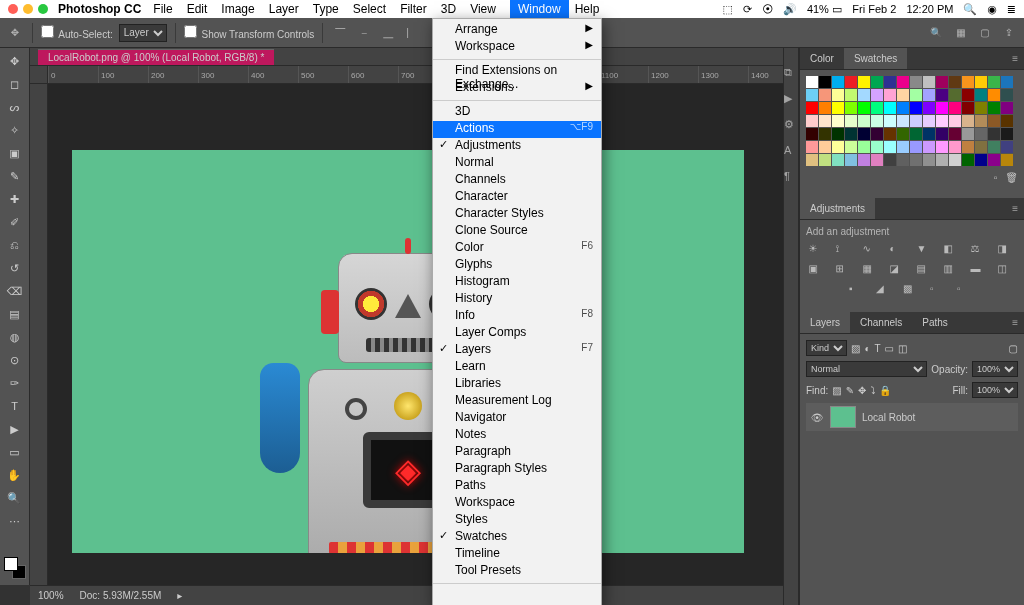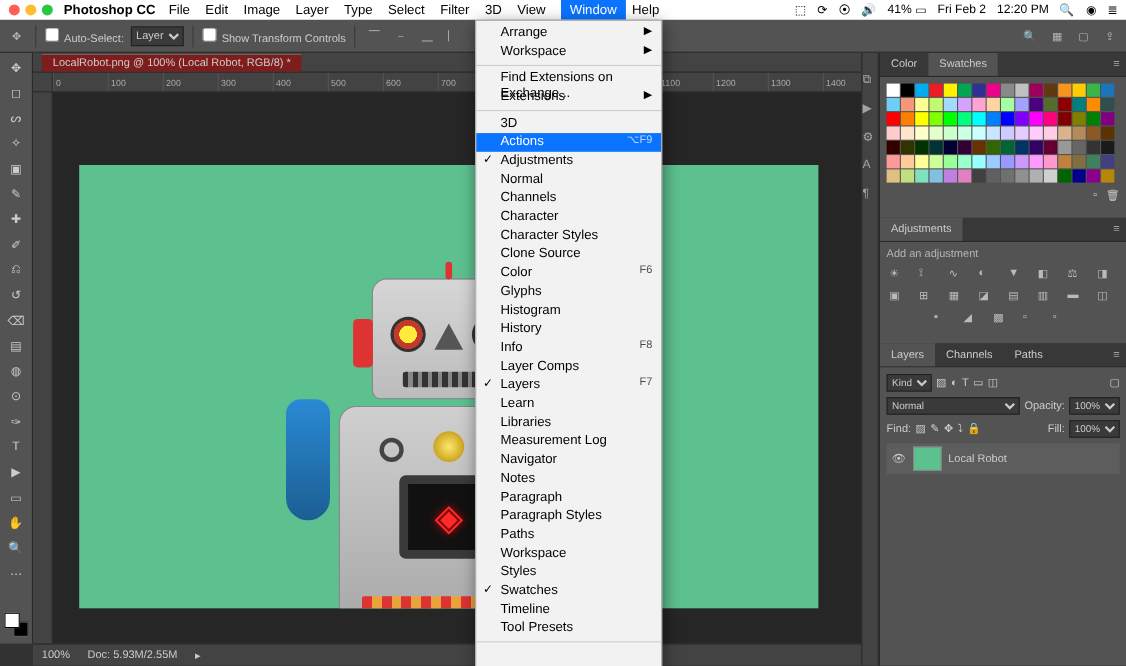--- a/index.html
+++ b/index.html
@@ -28,21 +28,21 @@
 
 
 #toolbar { position: absolute; top: 48px; left: 0; width: 30px; bottom: 20px; background: #535353; border-right: 1px solid #2a2a2a; display: flex; flex-direction: column; align-items: center; padding-top: 2px; gap: 1px; z-index: 40; }
 #toolbar .tool { width: 26px; height: 22px; display: flex; align-items: center; justify-content: center; position: relative; }
 #toolbar .fgbg { margin-top: auto; margin-bottom: 6px; width: 22px; height: 22px; position: relative; }
 #toolbar .fgbg .fg { position:absolute; width:14px; height:14px; background:#fff; border:1px solid #000; left:0; top:0; z-index:1;}
 #toolbar .fgbg .bg { position:absolute; width:14px; height:14px; background:#000; border:1px solid #666; right:0; bottom:0;}
 
 
 #tabbar { position: absolute; top: 48px; left: 30px; right: 241px; height: 18px; background: #434343; border-bottom: 1px solid #2a2a2a; display: flex; align-items: flex-end; padding-left: 8px; font-size: 10px; z-index:30;}
-#tabbar .tab { background: #7f1d1d; padding: 2px 10px; border-top: 1px solid #666; }
+#tabbar .tab { background: #be185d; padding: 2px 10px; border-top: 1px solid #666; }
 
 
 #canvas-wrap { position: absolute; top: 66px; left: 30px; right: 241px; bottom: 20px; background: #262626; overflow: hidden; }
 #ruler-h { position:absolute; top:0; left:18px; right:0; height:18px; background:#434343; border-bottom:1px solid #2a2a2a; display:flex; overflow:hidden; font-size:8px; color:#aaa;}
 #ruler-h span{ flex:0 0 50px; border-left:1px solid #555; padding-left:2px; padding-top:5px;}
 #ruler-v { position:absolute; top:18px; left:0; width:18px; bottom:0; background:#434343; border-right:1px solid #2a2a2a;}
 #ruler-corner{position:absolute;top:0;left:0;width:18px;height:18px;background:#434343;border-right:1px solid #2a2a2a;border-bottom:1px solid #2a2a2a;}
 #canvas { position:absolute; top:18px; left:18px; right:0; bottom:0; display:flex; align-items:flex-start; justify-content:flex-start; padding:66px 24px 0 24px;}
 #artboard { width: 672px; height: 403px; background:#5dc08f; position:relative; overflow:hidden; display:flex; justify-content:center;}
 

